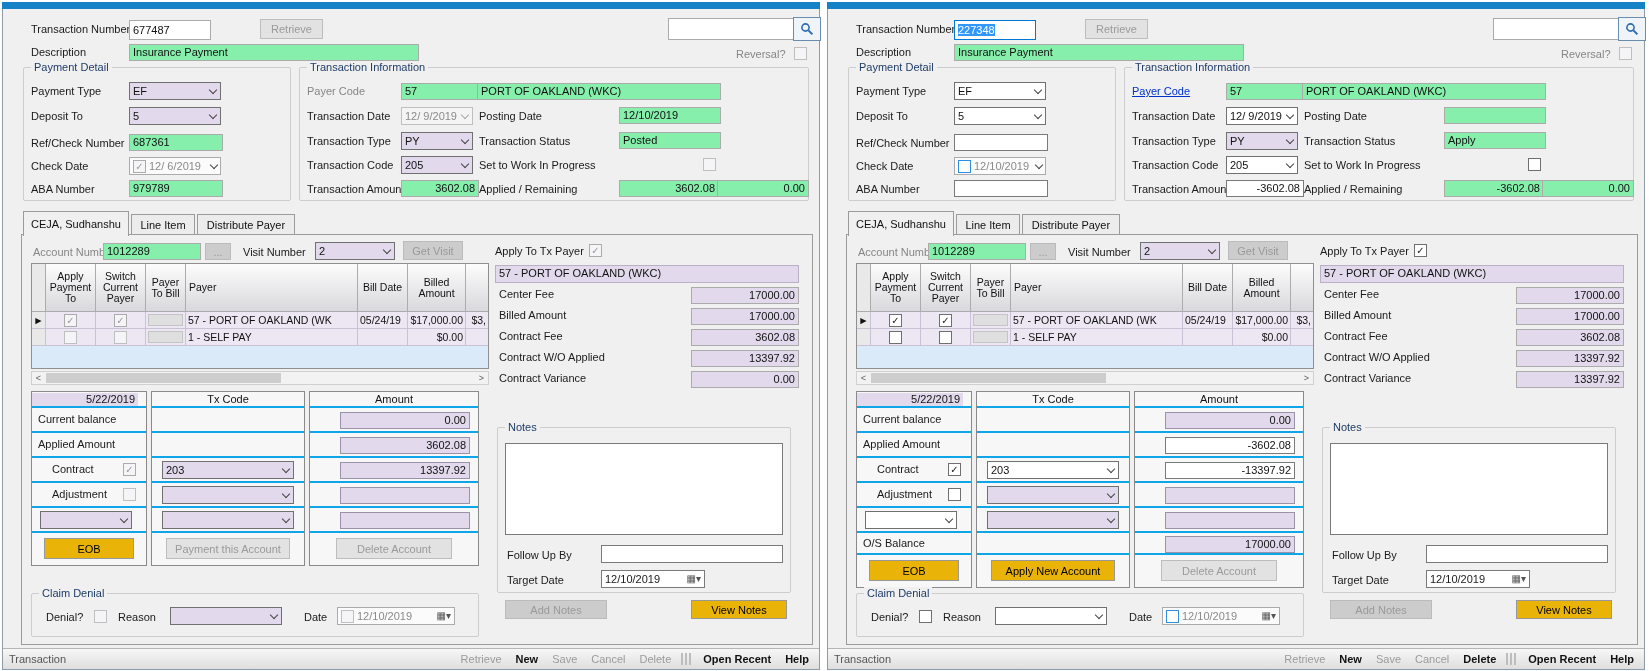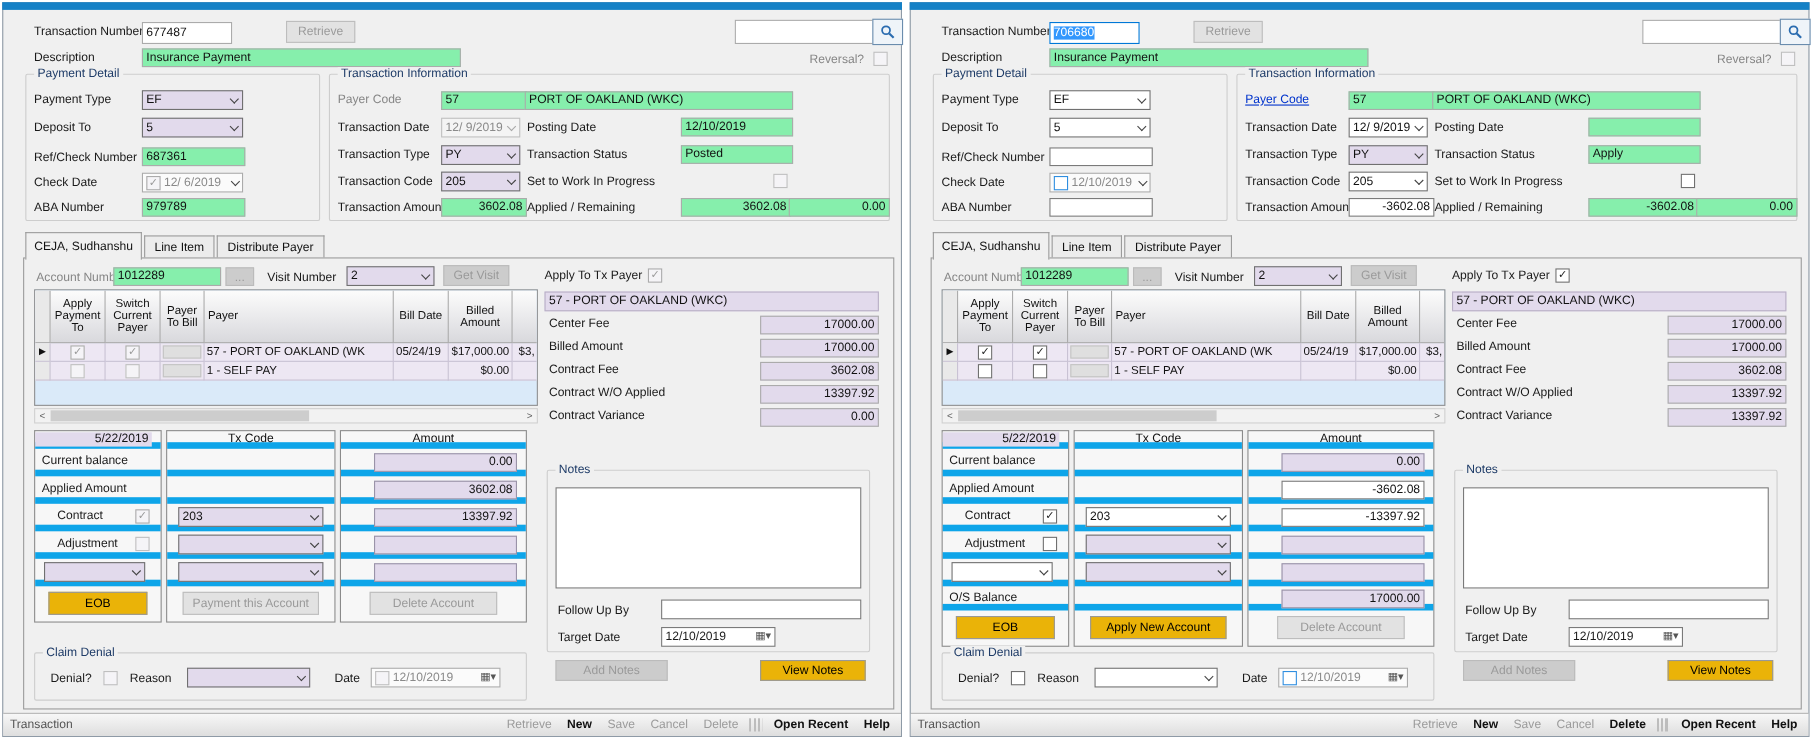--- a/index.html
+++ b/index.html
@@ -55,21 +55,21 @@
             font-size:10.5px;line-height:15px;padding:0 2px;white-space:nowrap;overflow:hidden;display:flex;align-items:center}
   .gc.ind{background:#E9E9E9;justify-content:center;padding:0}
   .gc.ptb{padding:2px}.gc.ptb .slot{width:100%;height:100%;background:#DFDFDF;border:1px solid #C4C4C4;box-sizing:border-box}
   .gc.r{justify-content:flex-end}
   .hscroll{position:absolute;left:28px;top:368px;width:458px;height:14px;background:#F2F2F2;
            border:1px solid #D0D0D0;display:flex;align-items:center;box-sizing:border-box}
   .hscroll .arr{width:13px;text-align:center;font-size:9px;color:#606060;line-height:12px}
   .hscroll .thumb{width:235px;height:10px;background:#CDCDCD;margin-left:1px}
   .ws{position:absolute;left:28px;top:388px;display:flex;gap:4px}
   .wcol{border:1px solid #8A8A8A;background:#F7F7F7;box-sizing:border-box}
-  .wcell{border-bottom:6px solid #0ea5e9;position:relative;box-sizing:border-box;height:25px}
+  .wcell{border-bottom:2px solid #0ea5e9;position:relative;box-sizing:border-box;height:25px}
   .wcell.hd{height:16px;line-height:15px;text-align:center}
   .wcell.btnrow{height:32px}
   .wcell:last-child{border-bottom:none}
   .wcell[data-state="shown"]{height:22px}
   .amt{position:absolute;right:8px;top:4px;width:122px;height:15px;border:1px solid #7A7A7A;background:#fff;
        text-align:right;font-size:11px;line-height:15px;padding:0 3px}
   .amt[data-state="lav"]{background:#E2DAEC;border-color:#9A93A8}
   .datebox{position:absolute;right:8px;top:1px;width:100px;height:13px;background:#E2DAEC;
            text-align:right;font-size:11px;line-height:13px;padding:0 3px}
   .sbar{position:absolute;left:0;right:0;bottom:0;height:20px;background:linear-gradient(#F7F7F7,#DEDEDE);
@@ -400,21 +400,21 @@
     <span class="grip"></span>
     <span class="sitem" data-state="en">Open Recent</span>
     <span class="sitem" style="margin-right:10px" data-state="en">Help</span>
   </div>
 </div>
 
 <div class="window" style="left: 827px;">
   <div class="titlebar"></div>
 
   <div class="lb" style="left:28px;top:20px">Transaction Number</div>
-  <div class="fld" style="left:126px;top:17px;width:74px;height:18px;line-height:18px" data-state="sel"><span class="txt">706680</span></div>
+  <div class="fld" style="left:126px;top:17px;width:74px;height:18px;line-height:18px" data-state="sel"><span class="txt">227348</span></div>
   <button class="btn" style="left:257px;top:16px;width:63px;height:20px" data-state="dis">Retrieve</button>
   <input class="fld" style="left: 665px; top: 15px; width: 120px; height: 20px; padding: 0px 3px;" value="">
   <div class="mag" style="left:790px;top:14px">
     <svg width="14" height="14" viewBox="0 0 14 14">
       <circle cx="5.5" cy="5.5" r="3.6" fill="none" stroke="#2B6CB0" stroke-width="1.6"></circle>
       <line x1="8.4" y1="8.4" x2="12.4" y2="12.4" stroke="#2B6CB0" stroke-width="2"></line>
     </svg>
   </div>
 
   <div class="lb" style="left:28px;top:43px">Description</div>

